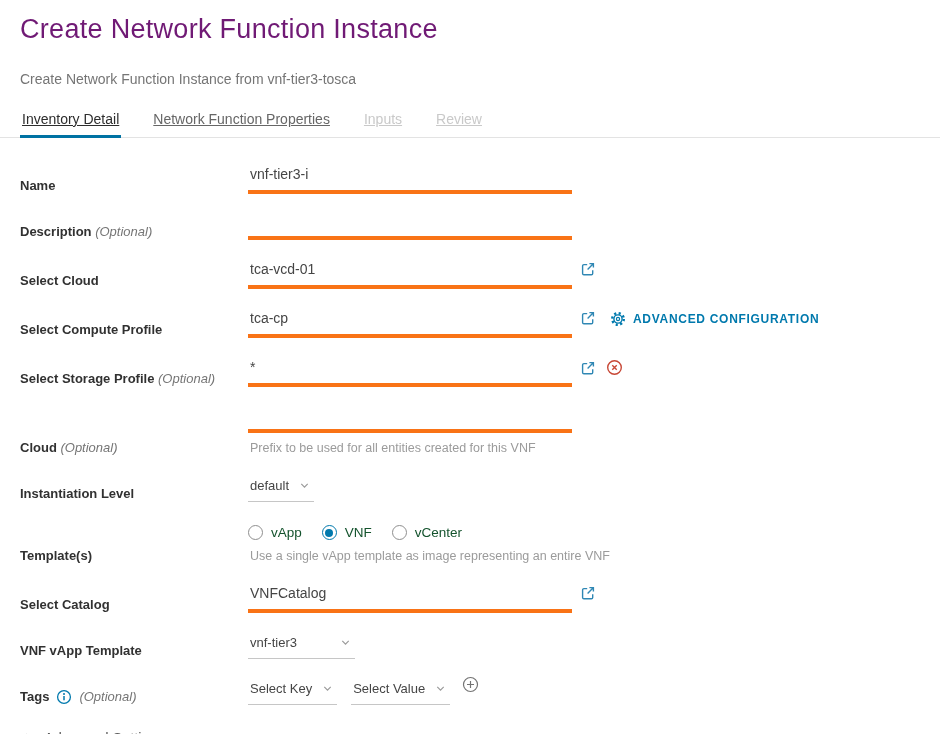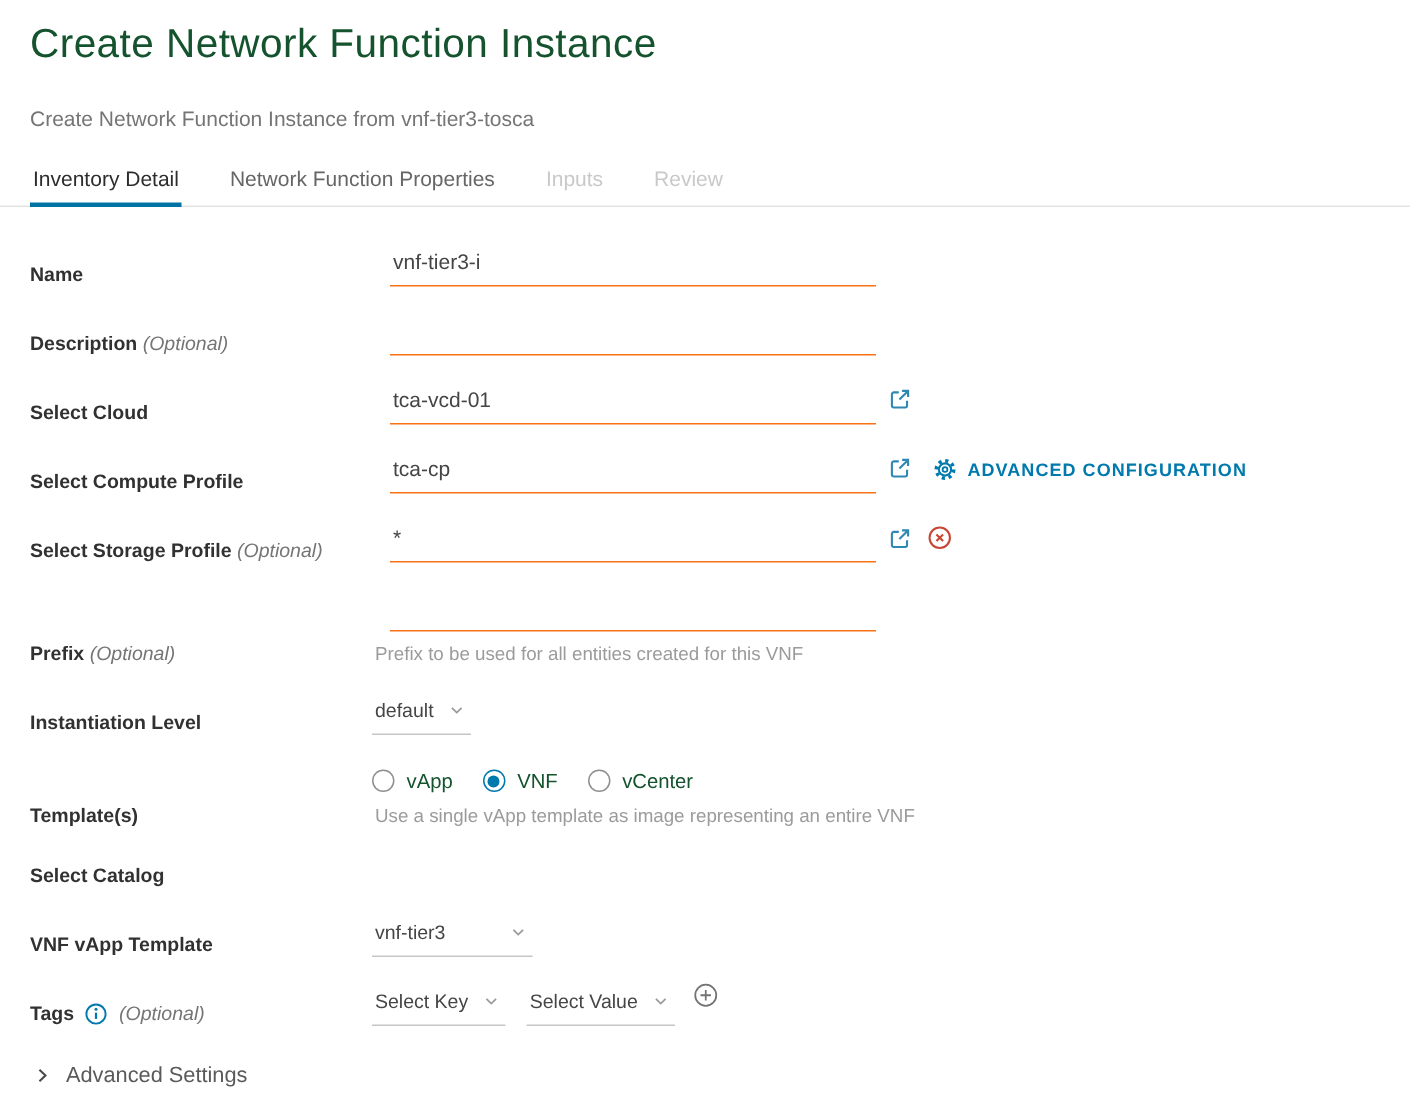--- a/index.html
+++ b/index.html
@@ -8,61 +8,61 @@
     width:940px; height:734px; overflow:hidden;
     font-family:"Liberation Sans", sans-serif;
     color:#454545;
   }
   .page { padding:0 20px; }
 
   
   .page-title {
     margin:14px 0 0 0;
     font-size:27px; font-weight:300; letter-spacing:.3px;
-    color:#14532d;
+    color:#701a75;
   }
   .page-subtitle {
     margin-top:26px;
     font-size:14px; color:#757575;
   }
 
   
   .tabs {
     display:flex; gap:30px;
     margin:20px -20px 0 -20px; padding:0 20px;
     border-bottom:1px solid #e3e3e3;
   }
   .tab {
     font-size:14px; color:#666;
     padding:4px 2px 8px 2px;
     border-bottom:3px solid transparent;
     margin-bottom:-1px;
-    cursor:pointer; white-space:nowrap;
+    cursor:pointer; white-space:nowrap;text-decoration:underline;
   }
   .tab.active { color:#2d2d2d; border-bottom-color:#0072a3; }
   .tab.disabled { color:#c9c9c9; cursor:default; }
 
   
   .form { margin-top:8px; }
   .row { display:flex; align-items:flex-end; margin-top:21px; }
   .row.first { margin-top:28px; }
   .label-col {
     width:228px; flex:0 0 228px;
     font-size:13px; font-weight:bold; color:#313131;
     padding-top:2px; line-height:17px;
   }
   .optional { font-weight:normal; font-style:italic; color:#757575; }
   .field-col { display:flex; align-items:flex-start; }
 
   .underfield {
     width:324px;
-    border-bottom:1px solid #f97316;
+    border-bottom:4px solid #f97316;
     padding:0 0 7px 2px;
     font-size:14px; color:#454545;
-    min-height:25px; line-height:17px;margin-left:12px;
+    min-height:25px; line-height:17px;
   }
   .icons { display:flex; align-items:center; gap:10px; margin-left:8px; margin-top:0px; }
   .icon-btn { display:inline-flex; cursor:pointer; line-height:0; }
 
   .helper {
     margin-top:8px; font-size:12.5px; color:#9b9b9b; line-height:15px; padding-left:2px;
   }
 
   .adv-config {
     display:inline-flex; align-items:center; gap:7px;
@@ -201,21 +201,21 @@
                 <circle cx="8" cy="8" r="6.4" fill="none" stroke="#c74634" stroke-width="1.3"></circle>
                 <path d="M5.9 5.9l4.2 4.2M10.1 5.9l-4.2 4.2" fill="none" stroke="#c74634" stroke-width="1.3"></path>
               </svg>
           </span>
         </div>
       </div>
     </div>
 
     <div class="row">
       <div class="label-col">
-        <span>Prefix</span>
+        <span>Cloud</span>
         <span class="optional">(Optional)</span>
       </div>
       <div>
         <div class="field-col">
           <div class="underfield"></div>
         </div>
         <div class="helper">Prefix to be used for all entities created for this VNF</div>
       </div>
     </div>
 
@@ -249,20 +249,31 @@
             <span class="radio"></span>
             <span class="radio-label">vCenter</span>
           </label>
         </div>
         <div class="helper" style="margin-top:9px;">Use a single vApp template as image representing an entire VNF</div>
       </div>
     </div>
 
     <div class="row">
       <div class="label-col"><span>Select Catalog</span></div>
+      <div class="field-col">
+        <div class="underfield">VNFCatalog</div>
+        <div class="icons">
+          <span class="icon-btn">
+            <svg width="16" height="16" viewBox="0 0 16 16">
+                <path d="M12.7 9.2v3.2c0 .7-.6 1.3-1.3 1.3H3.9c-.7 0-1.3-.6-1.3-1.3V4.9c0-.7.6-1.3 1.3-1.3h3.3" fill="none" stroke="#2f87b4" stroke-width="1.4"></path>
+                <path d="M7.6 8.4l5.6-5.6M9.4 2.6h4v4" fill="none" stroke="#2f87b4" stroke-width="1.4"></path>
+              </svg>
+          </span>
+        </div>
+      </div>
     </div>
 
     <div class="row">
       <div class="label-col"><span>VNF vApp Template</span></div>
       <div class="field-col">
         <div class="select-ctl" style="min-width:107px;">
           <span>vnf-tier3</span>
           <span class="chev">
             <svg width="11" height="11" viewBox="0 0 12 12">
                 <path d="M2.5 4.3l3.5 3.4 3.5-3.4" fill="none" stroke="#9a9a9a" stroke-width="1.3"></path>

